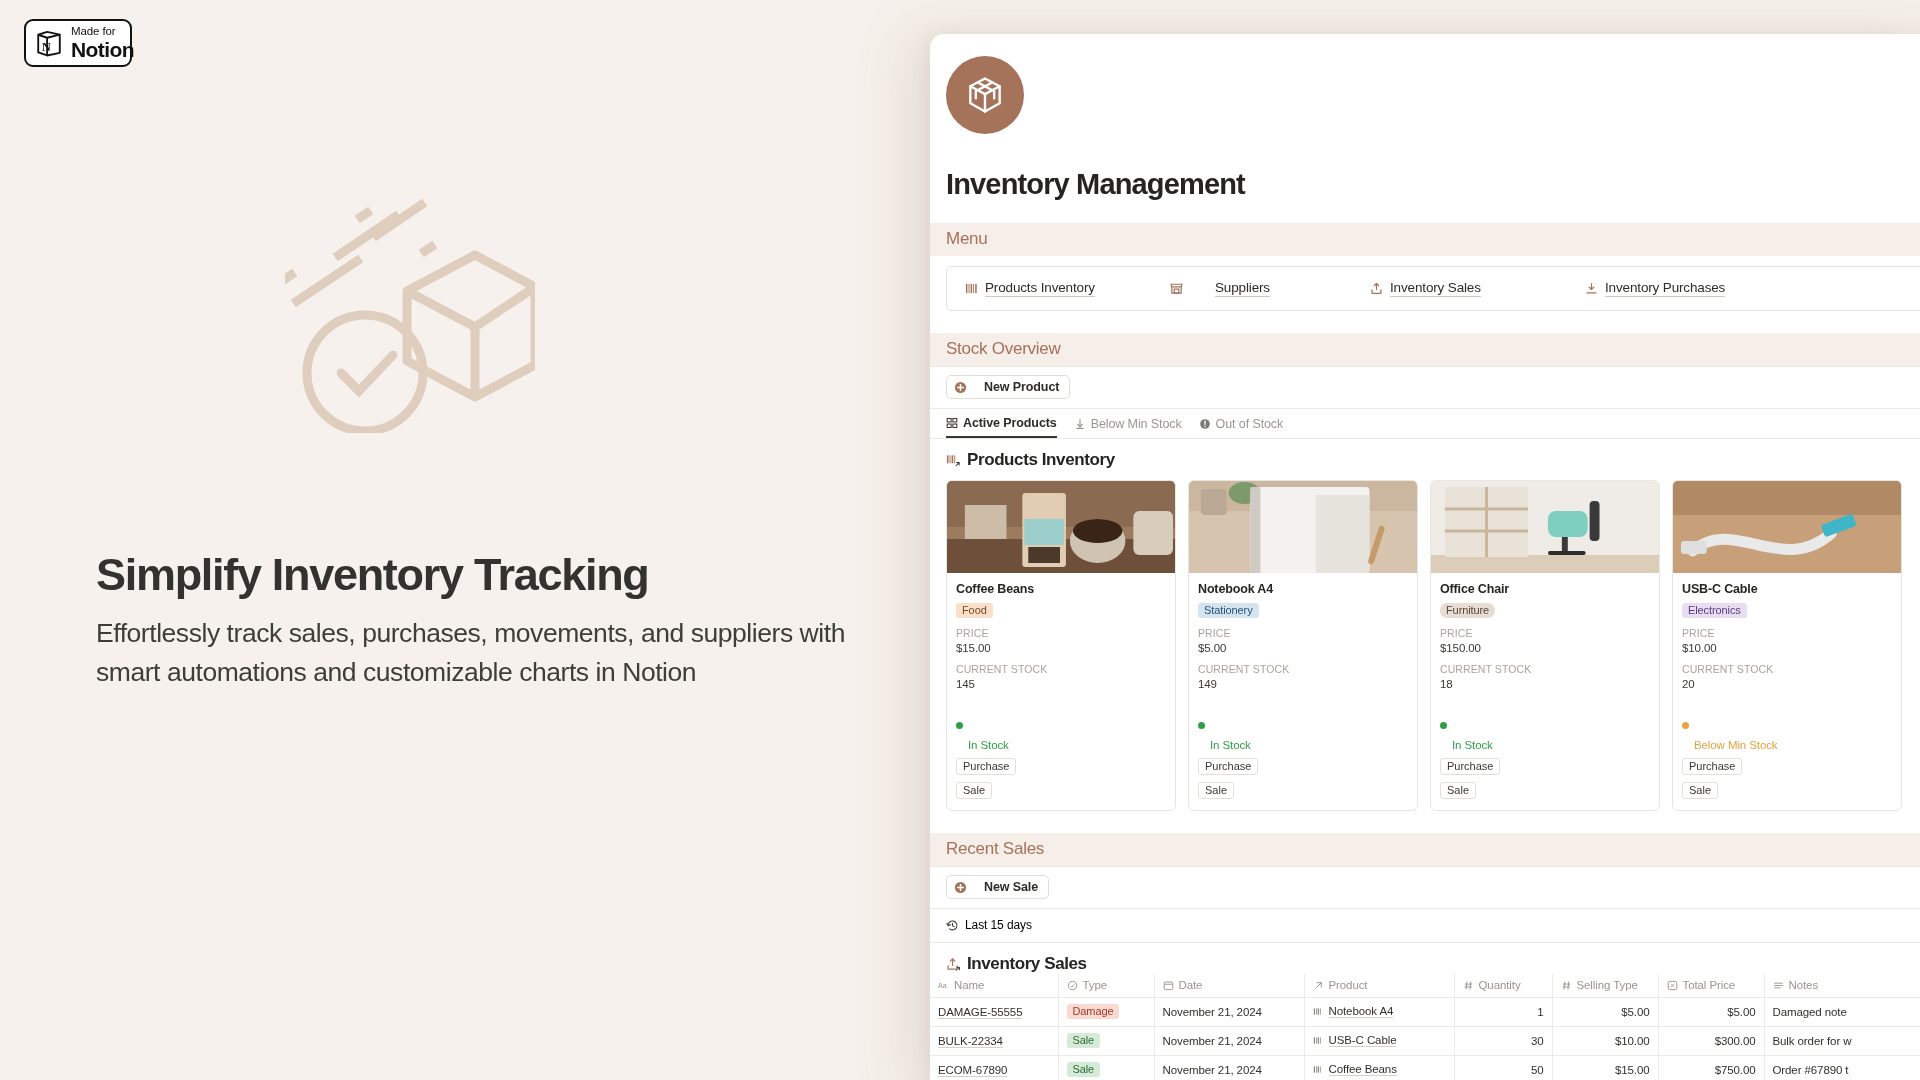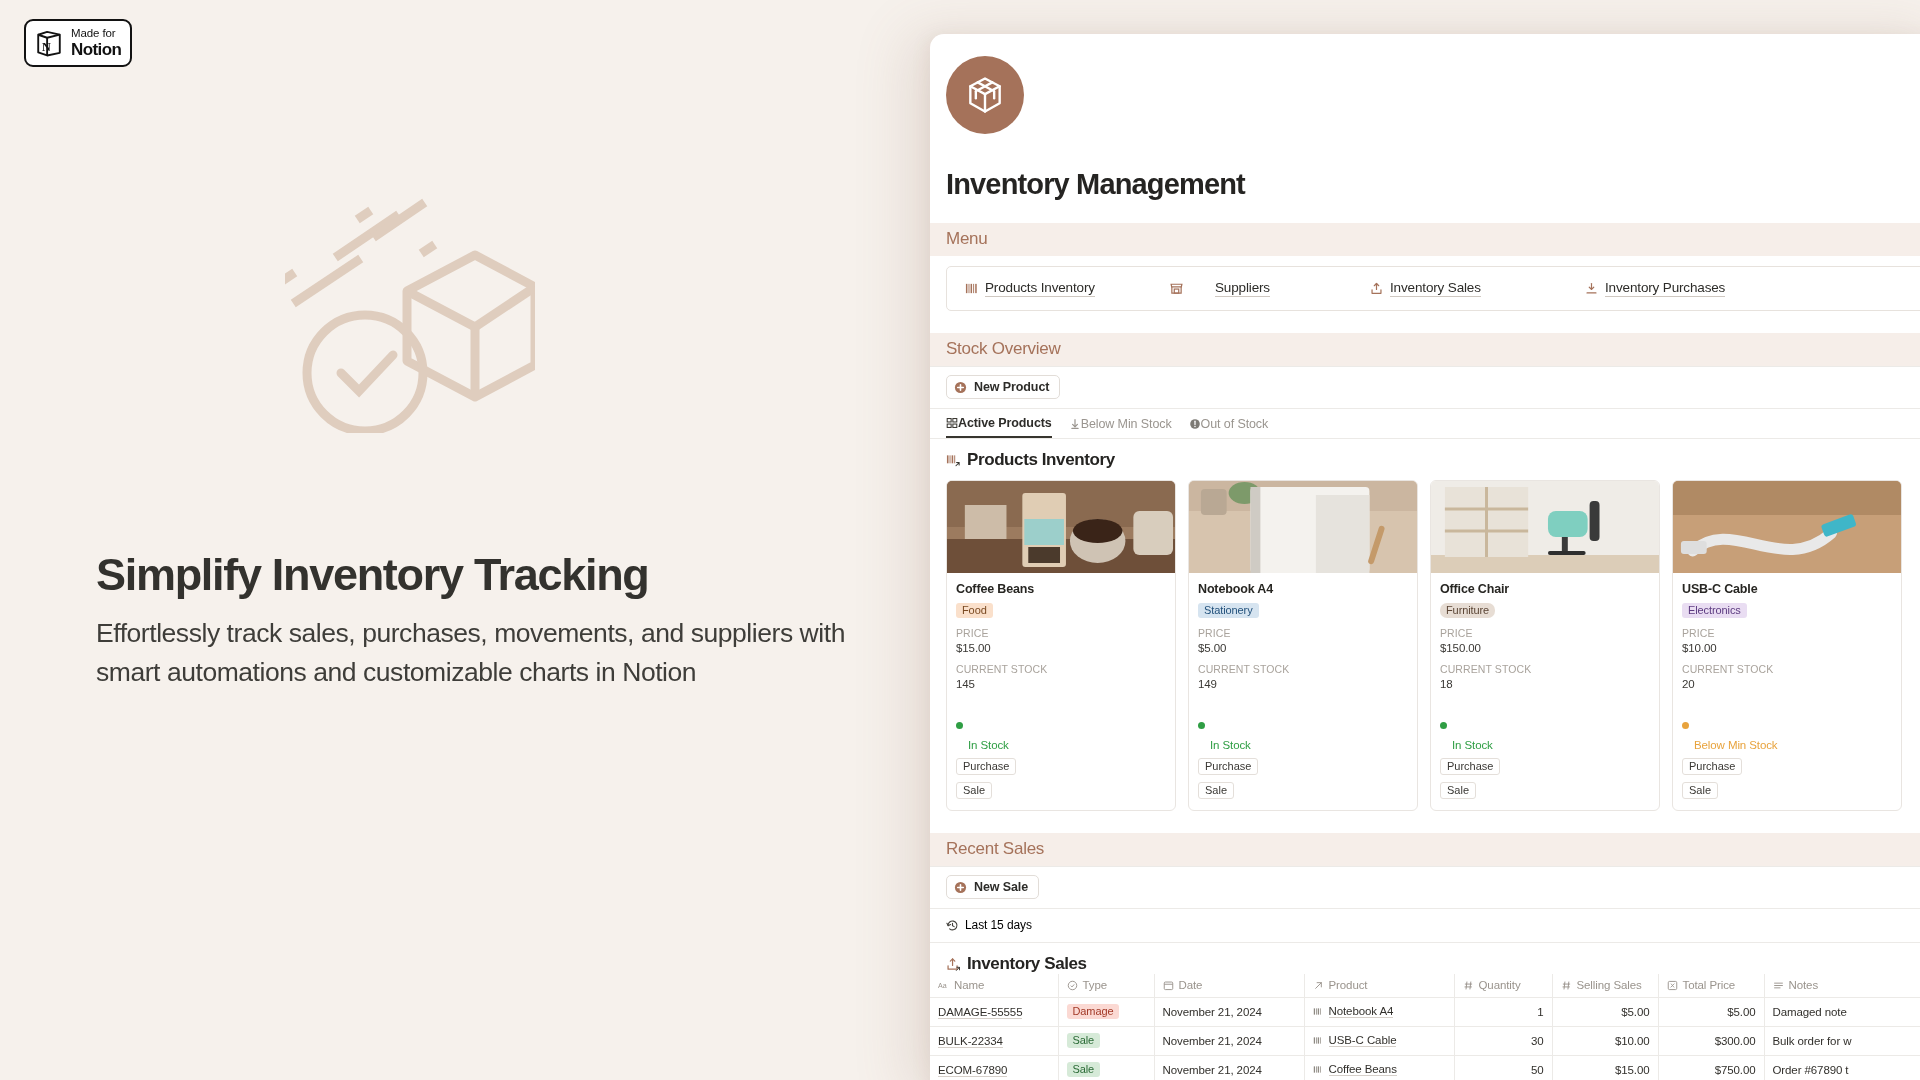--- a/index.html
+++ b/index.html
@@ -15,21 +15,21 @@
   
   .notion-badge {
     position: absolute; left: 24px; top: 19px;
     width: 108px; height: 48px;
     background: #fff; border: 2.5px solid #121212; border-radius: 9px;
     display: flex; align-items: center; gap: 7px; padding: 0 8px;
   }
   .notion-cube { width: 30px; height: 30px; flex: none; }
   .badge-text { display: flex; flex-direction: column; justify-content: center; line-height: 1; }
   .badge-made { font-size: 11.5px; color: #121212; letter-spacing: -0.1px; margin-bottom: 1px; }
-  .badge-notion { font-size: 17px; font-weight: 700; color: #121212; letter-spacing: -0.6px; }
+  .badge-notion { font-size: 21px; font-weight: 700; color: #121212; letter-spacing: -0.6px; }
 
   
   .hero-illustration { position: absolute; left: 285px; top: 183px; width: 250px; height: 250px; }
 
   
   .hero-copy { position: absolute; left: 96px; top: 550px; width: 760px; }
   .hero-title {
     font-size: 45px; font-weight: 700; color: #33322e;
     letter-spacing: -1.3px; line-height: 1.12; margin-bottom: 14px;
   }
@@ -77,29 +77,29 @@
   .menu-item:nth-child(3) { width: 215px; }
   .menu-label {
     font-size: 13.5px; color: #2d2c29; letter-spacing: -0.15px;
     border-bottom: 1px solid #cfc8c1; padding-bottom: 1px;
   }
 
   
   .divider { height: 1px; background: #eceae7; margin: 0; }
   .toolbar-row { padding: 8px 16px 9px 16px; }
   .btn-pill {
-    display: inline-flex; align-items: center; gap: 7px;
+    display: inline-flex; align-items: center; gap: 17px;
     border: 1px solid #e2ddd8; border-radius: 5px;
     padding: 4px 10px 4px 7px; background: #fff;
   }
   .btn-pill-label { font-size: 12.5px; color: #2d2c29; font-weight: 600; letter-spacing: -0.1px; }
 
   
   .view-tabs { display: flex; align-items: center; gap: 17px; padding: 7px 16px 0 16px; }
-  .view-tab { display: flex; align-items: center; padding-bottom: 6px; }
+  .view-tab { display: flex; align-items: center; gap: 5px; padding-bottom: 6px; }
   .view-tab .vt-label { font-size: 12.5px; color: #9a958f; letter-spacing: -0.1px; }
   .view-tab.active { border-bottom: 2px solid #37352f; }
   .view-tab.active .vt-label { color: #2d2c29; font-weight: 600; }
 
   
   .db-title-row { display: flex; align-items: center; gap: 6px; padding: 11px 16px 0 16px; }
   .db-title { font-size: 17px; font-weight: 700; color: #252422; letter-spacing: -0.4px; }
 
   
   .gallery { display: flex; gap: 12px; padding: 10px 16px 0 16px; }
@@ -550,21 +550,21 @@
           <th>
               <span class="th-inner">
                 <svg width="11" height="11" viewBox="0 0 14 14">
                   <g stroke="#9a948d" stroke-width="1.2">
                     <path d="M5 2 L3.8 12"></path>
                     <path d="M10 2 L8.8 12"></path>
                     <path d="M2.4 5.2 L11.6 5.2"></path>
                     <path d="M2 8.8 L11.2 8.8"></path>
                   </g>
                 </svg>
-                <span>Selling Sales</span>
+                <span>Selling Type</span>
               </span>
             </th>
           <th>
               <span class="th-inner">
                 <svg width="11" height="11" viewBox="0 0 14 14">
                   <rect x="1.6" y="1.8" width="10.8" height="10.4" rx="1.6" fill="none" stroke="#9a948d" stroke-width="1.2"></rect>
                   <path d="M4.6 9.4 L9.4 4.6 M5 4.6 L9 9.4" stroke="#9a948d" stroke-width="1.1"></path>
                 </svg>
                 <span>Total Price</span>
               </span>

